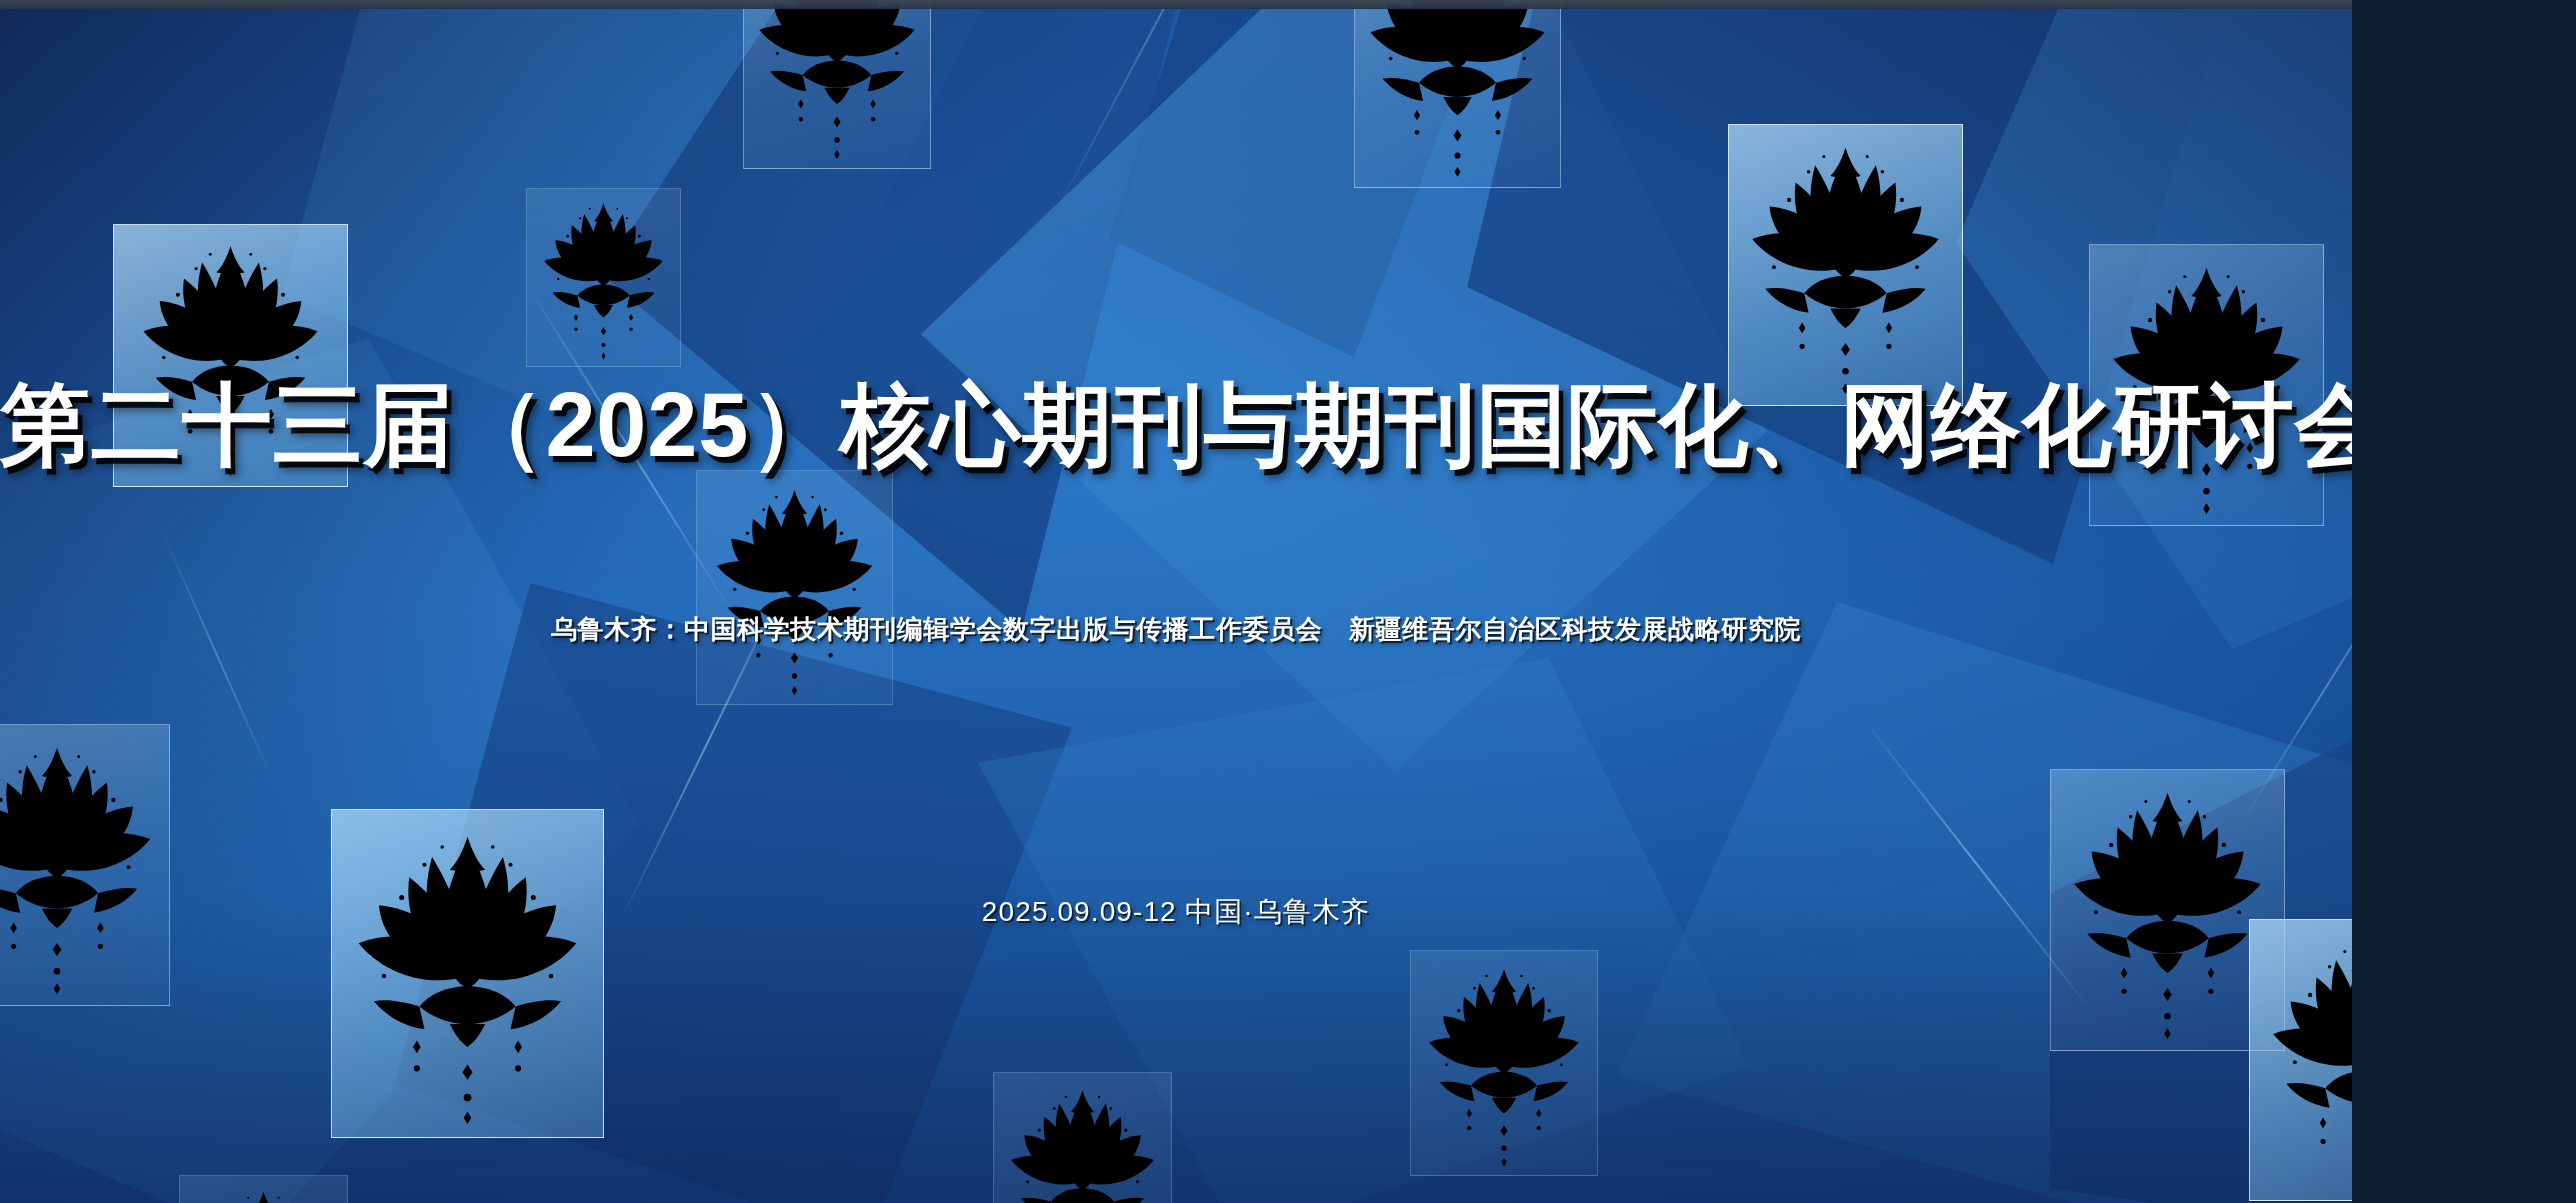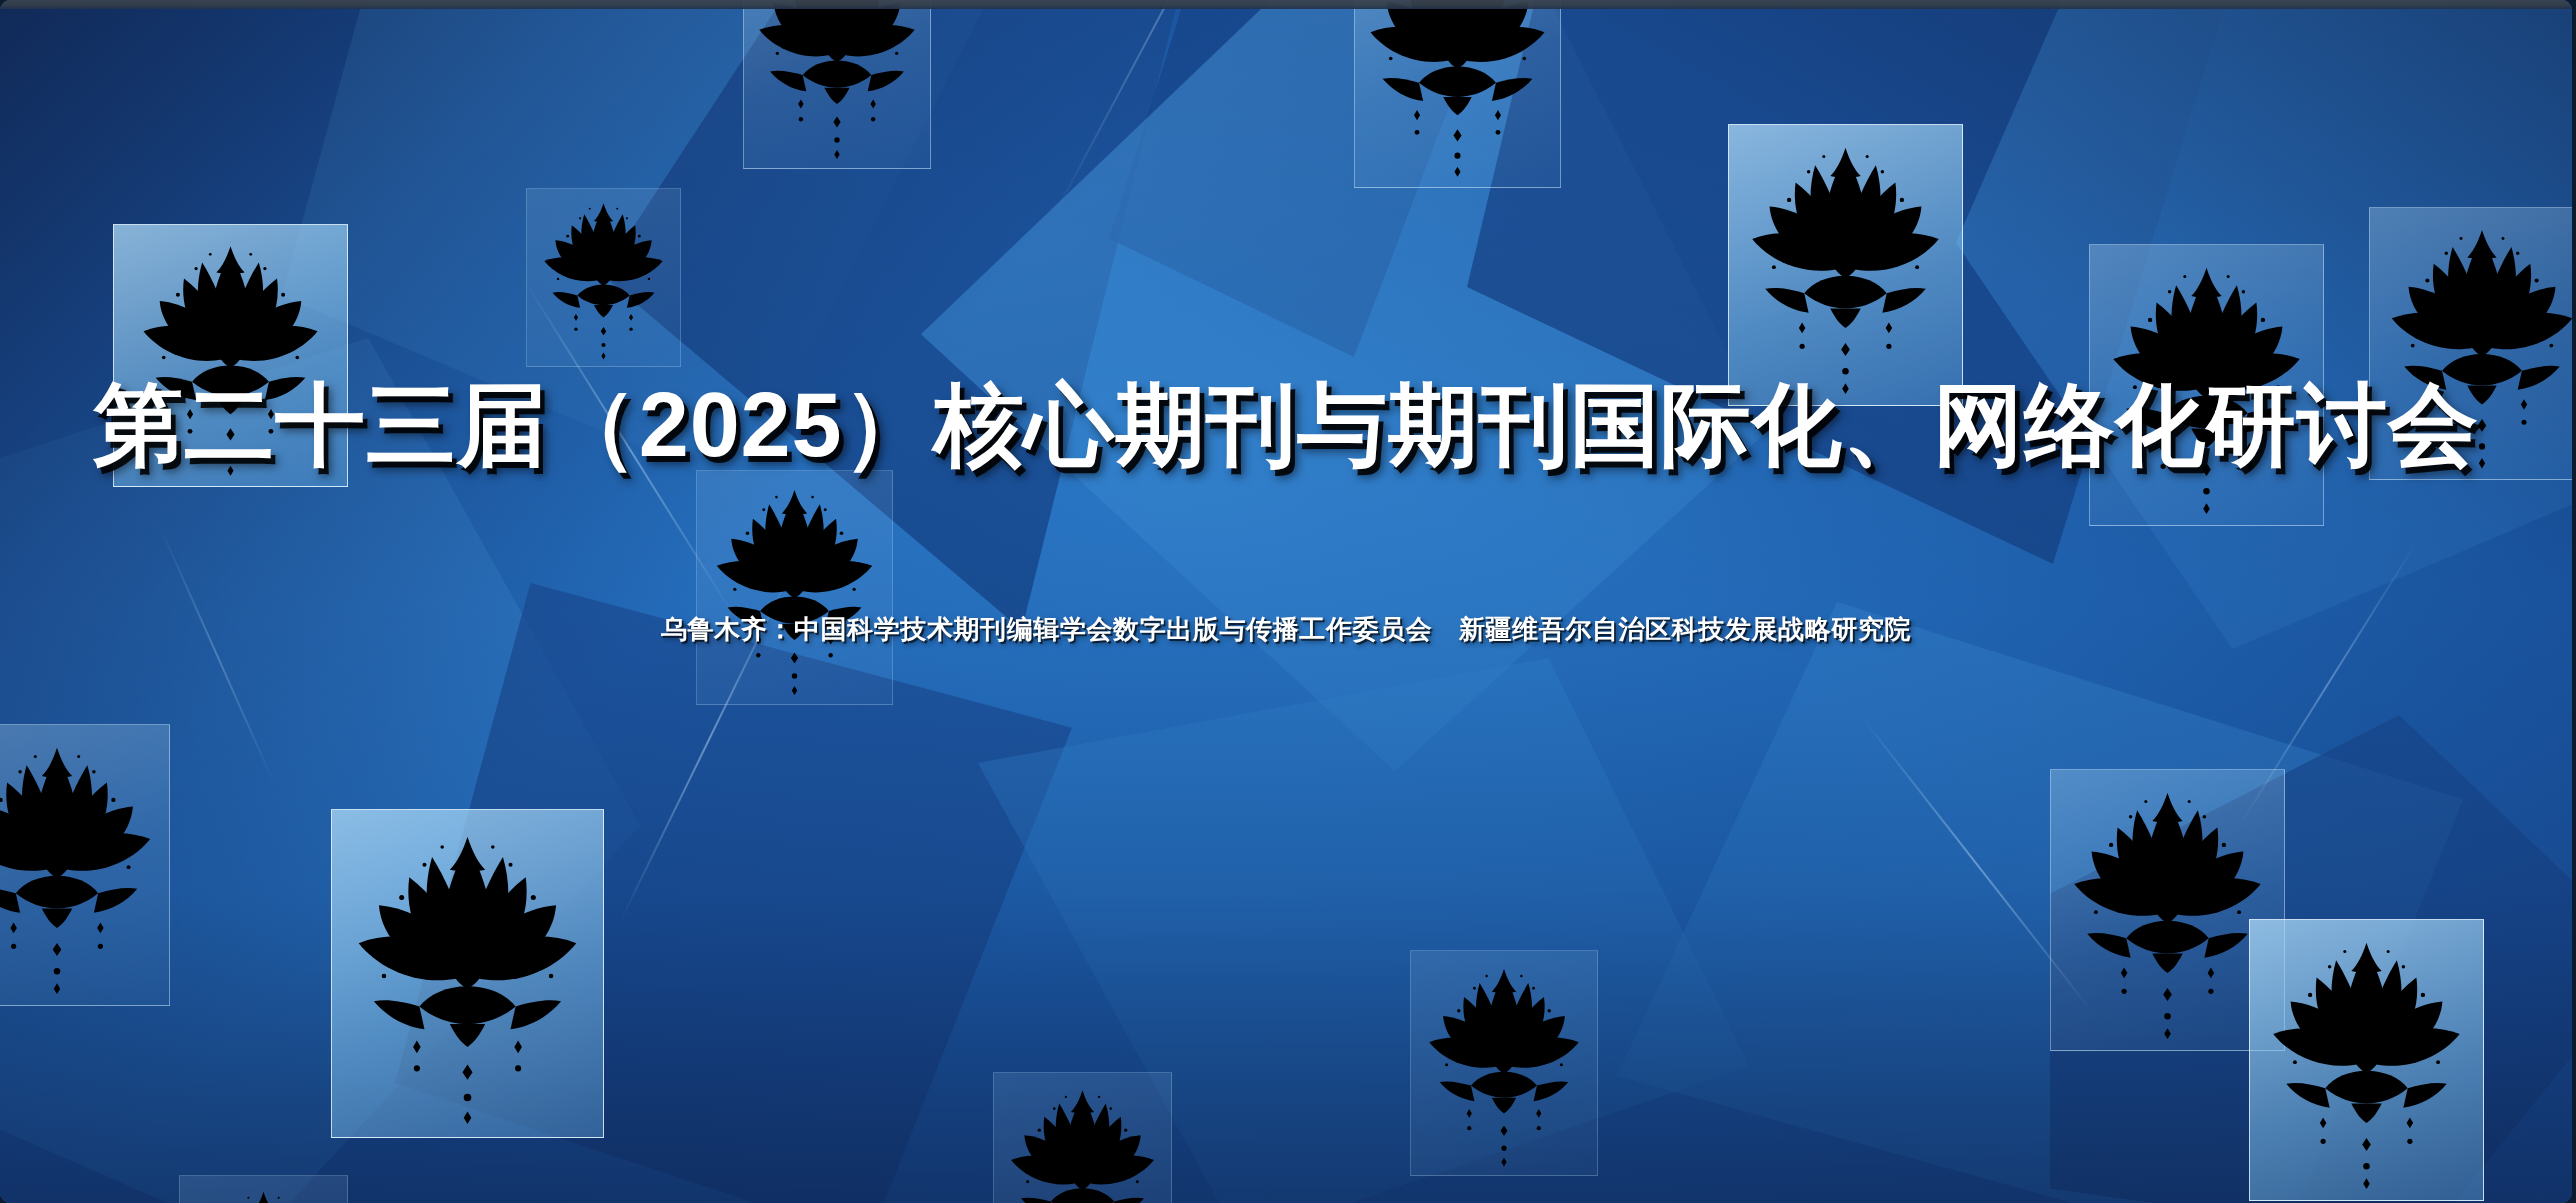--- a/index.html
+++ b/index.html
@@ -1,26 +1,25 @@
 <!DOCTYPE html>
 <html lang="zh" style="font-size:15px"><head>
 <meta charset="utf-8">
 <title>Conference Banner</title>
 <style>
   html,body{margin:0;padding:0;background:#0d1b2e;}
   *{box-sizing:border-box;}
 
   #stage{
     position:relative;
-    width:2572px;
+    width:2352px;
     height:1203px;
     overflow:hidden;
     font-family:"Liberation Sans","DejaVu Sans",sans-serif;
     background:#1b5aa8;
-    border-radius:11px;
   }
 
   
   .bg-base{
     position:absolute; inset:0;
     background:
       radial-gradient(ellipse 85% 70% at 46% 40%, #2a76c4 0%, #2268b6 34%, #1b5aa8 62%, #174a93 100%);
   }
   .bg-vign{
     position:absolute; inset:0;
@@ -333,15 +332,20 @@
   </div>
 
   <div class="topstrip"></div>
 
   <div class="title">第二十三届（2025）核心期刊与期刊国际化、网络化研讨会</div>
 
   <div class="orgs">
     <div class="org-line">乌鲁木齐：中国科学技术期刊编辑学会数字出版与传播工作委员会　新疆维吾尔自治区科技发展战略研究院</div>
   </div>
 
+  <div class="datewrap">
+    <span class="dateline">2025.09.09-12</span>
+    <span class="dateline sep"></span>
+    <span class="dateline">中国·乌鲁木齐</span>
+  </div>
 
 </div>
 
 
 </body></html>

